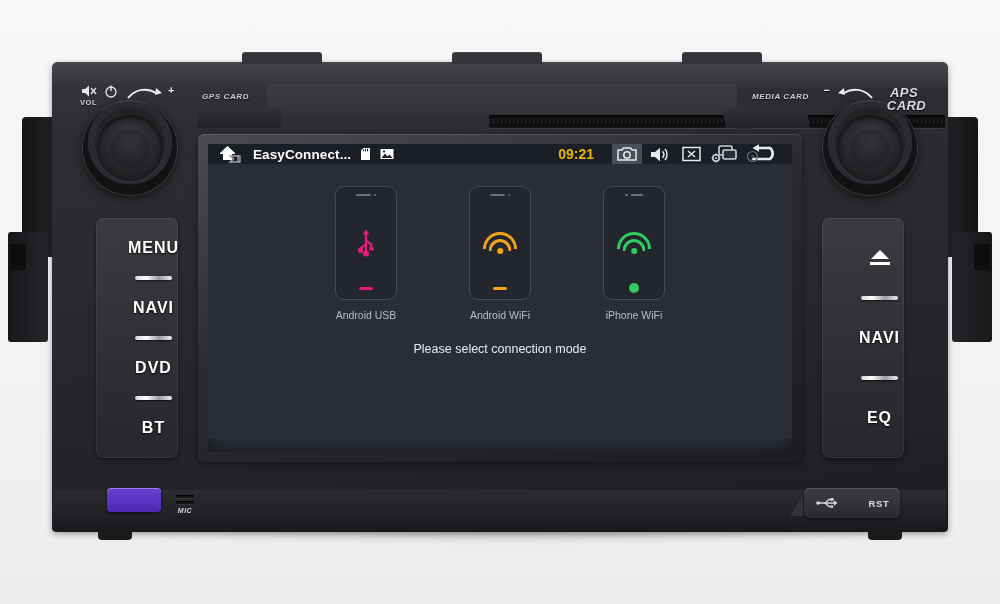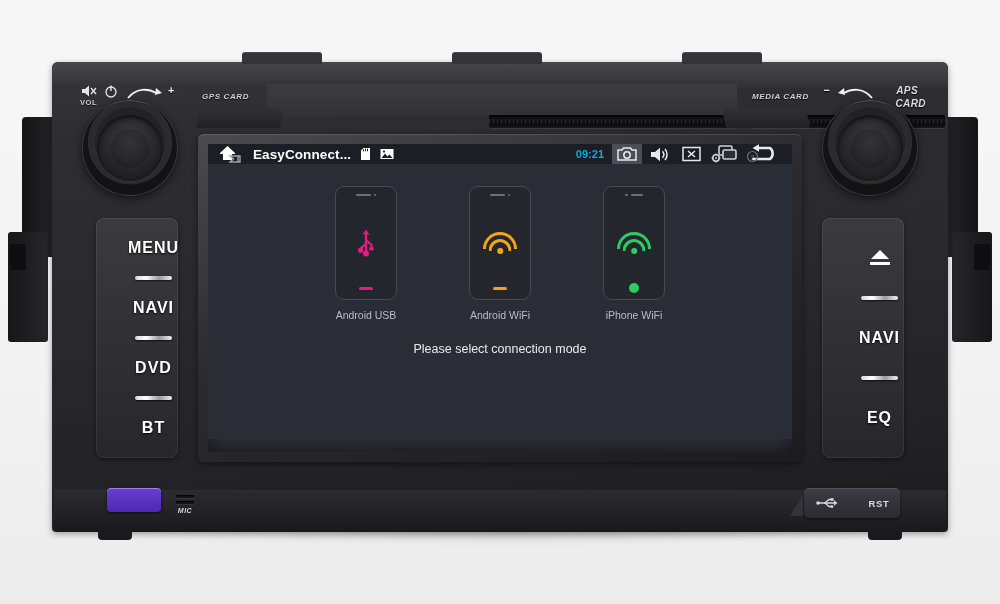--- a/index.html
+++ b/index.html
@@ -70,21 +70,21 @@
   .knob-inner{width:66px;height:66px;border-radius:50%;
     background:radial-gradient(circle at 50% 38%, #3b3b40 0%, #2a2a2e 45%, #202023 70%, #141417 100%);
     box-shadow:inset 0 2px 5px rgba(0,0,0,.7), 0 1px 0 rgba(255,255,255,.06);
     display:flex;align-items:center;justify-content:center;}
   .knob-core{width:40px;height:40px;border-radius:50%;
     background:radial-gradient(circle at 50% 35%, #333338 0%, #27272b 55%, #1a1a1d 100%);
     box-shadow:inset 0 1px 2px rgba(255,255,255,.07);}
 
   .knob-mark{position:absolute;color:#e8e8ec;font-size:11px;font-weight:bold;
     text-shadow:0 1px 1px #000;}
-  .knob-sub{position:absolute;color:#dcdce2;font-size:10px;font-weight:bold;
+  .knob-sub{position:absolute;color:#dcdce2;font-size:13px;font-weight:bold;
     letter-spacing:.4px;font-style:italic;text-shadow:0 1px 1px #000;}
 
   
   .btn-col{position:absolute;width:82px;height:240px;
     background:linear-gradient(180deg,#3a3a3f,#26262b);
     border-radius:8px;box-shadow:inset 0 0 0 1px rgba(255,255,255,.07), 0 2px 5px rgba(0,0,0,.45);
     display:flex;flex-direction:column;}
   .hbtn{flex:1;position:relative;display:flex;align-items:center;justify-content:center;
     color:#fff;font-size:16px;font-weight:bold;letter-spacing:1px;
     text-shadow:0 1px 2px rgba(0,0,0,.9);cursor:default;margin-left:33px;}
@@ -106,21 +106,21 @@
     box-shadow:inset 0 0 18px rgba(0,0,0,.55);}
 
   .statusbar{position:relative;height:20px;background:#1c1e25;
     display:flex;align-items:center;padding:0 8px;box-sizing:border-box;}
   .sb-left{display:flex;align-items:center;gap:7px;}
   .sb-right{margin-left:auto;display:flex;align-items:center;gap:2px;}
   .sb-icon{width:30px;height:27px;display:flex;align-items:center;justify-content:center;
     position:relative;border-radius:4px;}
   .sb-icon.active{background:#4b4e57;}
   .sb-title{color:#fff;font-size:13.5px;font-weight:bold;letter-spacing:.1px;}
-  .sb-time{color:#0ea5e9;font-size:11px;font-weight:bold;margin-right:6px;}
+  .sb-time{color:#eab308;font-size:14px;font-weight:bold;margin-right:16px;}
 
   .screen-body{position:relative;height:calc(100% - 33px);
     background:#2b2d36;}
   .cards{position:absolute;left:0;right:0;top:22px;display:flex;justify-content:center;gap:72px;}
   .card{width:62px;display:flex;flex-direction:column;align-items:center;gap:9px;cursor:default;}
   .phone{width:60px;height:112px;border-radius:9px;border:1.4px solid #474a55;
     background:#24262e;position:relative;display:flex;align-items:center;justify-content:center;}
   .ph-speaker{position:absolute;top:7px;left:0;right:0;display:flex;align-items:center;
     justify-content:center;gap:3px;}
   .ph-bar{width:15px;height:2.4px;border-radius:2px;background:#6c707c;}

